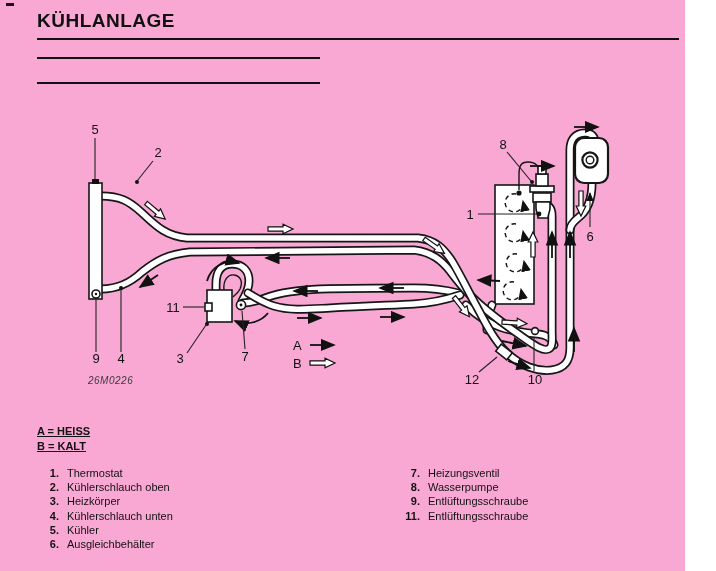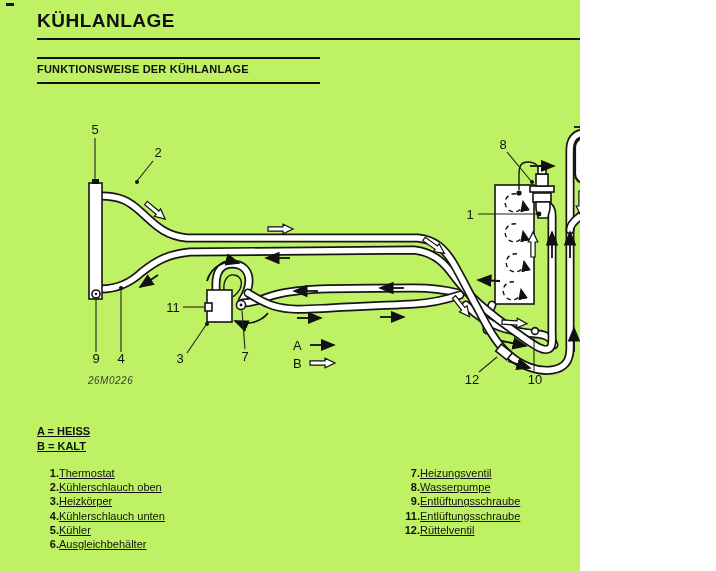--- a/index.html
+++ b/index.html
@@ -1,54 +1,53 @@
 <!DOCTYPE html>
 <html><head>
 <meta charset="utf-8">
 <style>
   html,body{margin:0;padding:0;background:#ffffff;}
-  #page{position:relative;width:580px;height:571px;background:#bef264;overflow:hidden;
+  #page{position:relative;width:685px;height:571px;background:#f9a8d4;overflow:hidden;
         font-family:"Liberation Sans",sans-serif;color:#111;}
   .abs{position:absolute;}
   #corner-artifact{left:6px;top:3px;width:8px;height:3px;background:#111;}
   #title{left:37px;top:10px;font-size:19px;font-weight:bold;letter-spacing:.5px;}
   #rule-title{left:37px;top:38px;width:642px;height:2px;background:#111;}
   #rule-sec-top{left:37px;top:57px;width:283px;height:2px;background:#111;}
   #section{left:37px;top:63px;font-size:11px;font-weight:bold;letter-spacing:.2px;}
   #rule-sec-bot{left:37px;top:82px;width:283px;height:2px;background:#111;}
   #diagram{left:0;top:0;width:716px;height:571px;}
   #figcode{left:88px;top:375px;font-size:10px;color:#3a3a3a;letter-spacing:.5px;font-style:italic;}
   #key{left:37px;top:424px;font-size:11px;font-weight:bold;line-height:14.5px;text-decoration:underline;}
   #parts{left:37px;top:466px;font-size:11px;line-height:14.2px;}
   .col{position:absolute;top:0;}
   #col-left{left:0;width:300px;}
   #col-right{left:343px;width:300px;}
   .part-row{display:flex;}
   .pnum{width:22px;text-align:right;font-weight:bold;flex:none;}
   #col-right .pnum{width:40px;}
-  .pname{white-space:nowrap;text-decoration:underline;}
+  .pname{margin-left:8px;white-space:nowrap;}
   svg text{font-family:"Liberation Sans",sans-serif;font-size:13px;fill:#111;}
   .pipeO{fill:none;stroke:#161616;stroke-width:9;stroke-linecap:round;stroke-linejoin:round;}
   .pipeI{fill:none;stroke:#ffffff;stroke-width:5.6;stroke-linecap:round;stroke-linejoin:round;}
   .thin{fill:none;stroke:#161616;stroke-width:1.4;}
   .lead{fill:none;stroke:#222;stroke-width:1.1;}
   .sa{stroke:#111;stroke-width:1.8;fill:none;}
   .shape{fill:#ffffff;stroke:#161616;stroke-width:1.6;}
   .swirlarc{fill:none;stroke:#111;stroke-width:1.4;stroke-dasharray:4.5 3.5;}
 </style>
 </head>
 <body>
 
 <div id="page">
 
   <div class="abs" id="corner-artifact"></div>
   <div class="abs" id="title">KÜHLANLAGE</div>
   <div class="abs" id="rule-title"></div>
   <div class="abs" id="rule-sec-top"></div>
-  <div class="abs" id="section">FUNKTIONSWEISE DER KÜHLANLAGE</div>
   <div class="abs" id="rule-sec-bot"></div>
 
   <svg class="abs" id="diagram" viewBox="0 0 716 571" width="716" height="571">
     <defs>
       <marker id="mA" markerWidth="9" markerHeight="8" refX="7.5" refY="3.5" orient="auto">
         <path d="M0,0 L8.5,3.5 L0,7 Z" fill="#111"></path>
       </marker>
       <g id="oarr">
         <path d="M0,-2.1 L15,-2.1 L15,-4.8 L25,0 L15,4.8 L15,2.1 L0,2.1 Z" fill="#ffffff" stroke="#111" stroke-width="1.2"></path>
       </g>
@@ -247,20 +246,16 @@
           <span class="pname">Wasserpumpe</span>
         </div>
       <div class="part-row">
           <span class="pnum">9.</span>
           <span class="pname">Entlüftungsschraube</span>
         </div>
       <div class="part-row">
           <span class="pnum">11.</span>
           <span class="pname">Entlüftungsschraube</span>
         </div>
-      <div class="part-row">
-          <span class="pnum">12.</span>
-          <span class="pname">Rüttelventil</span>
-        </div>
     </div>
   </div>
 
 </div>
 
 </body></html>

